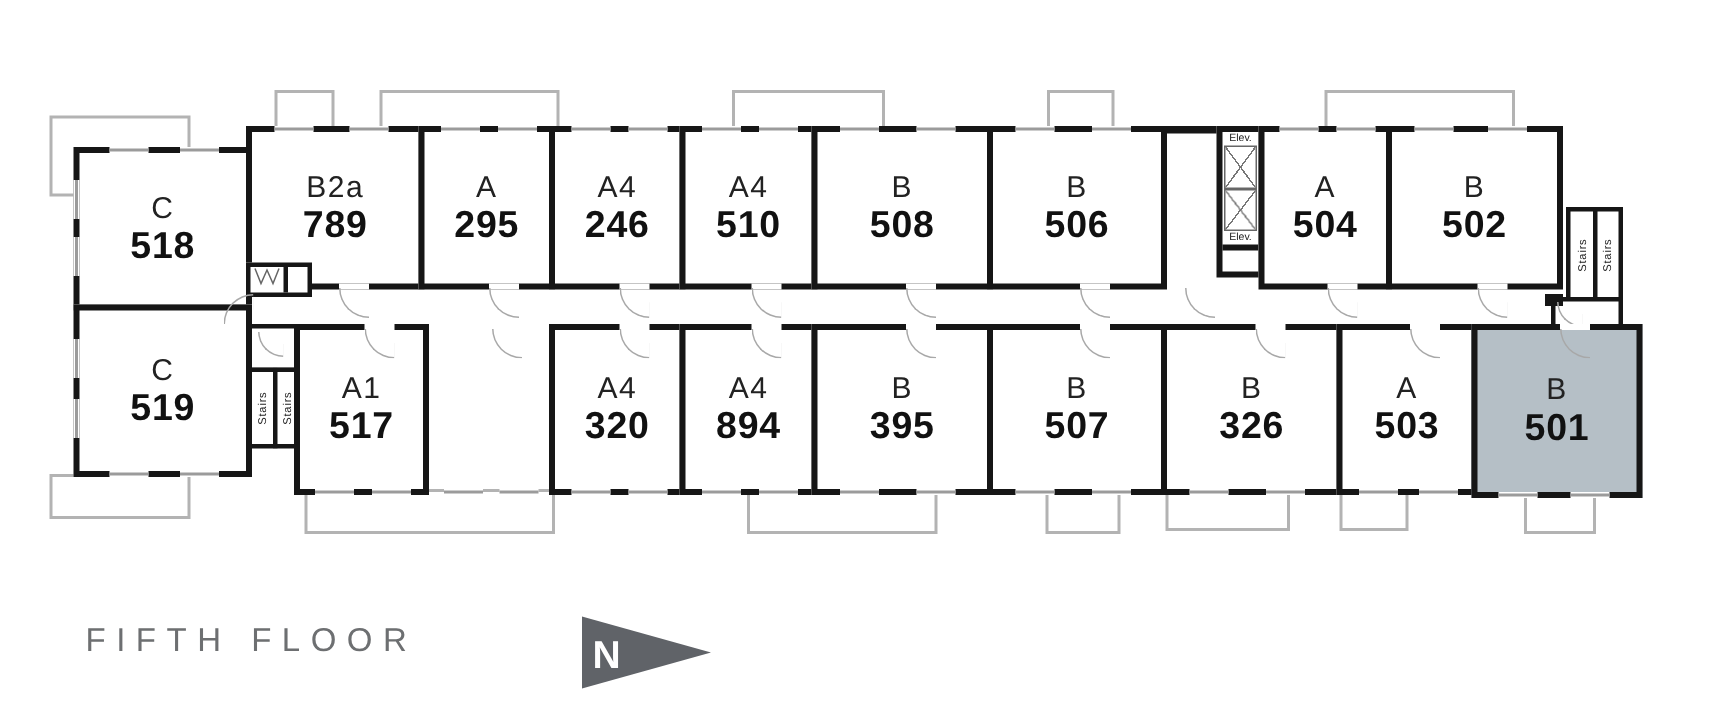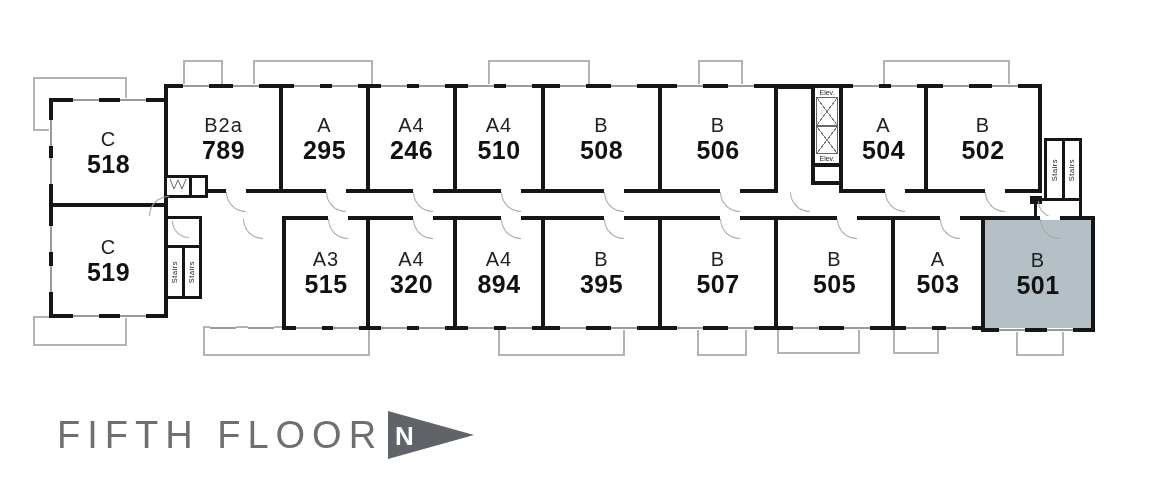--- a/index.html
+++ b/index.html
@@ -44,21 +44,21 @@
       linear-gradient(to bottom right,transparent 48.5%,#777 48.5%,#777 51.5%,transparent 51.5%);}
   .elev-foot{height:14px;border-top:4px solid #161616;}
 
   .vestibule{position:absolute;box-sizing:border-box;border:3px solid #161616;background:#fff;z-index:1;}
   .wallbar{position:absolute;background:#161616;z-index:1;}
   .closet{position:absolute;box-sizing:border-box;border:3px solid #161616;background:#fff;z-index:3;display:flex;}
   .closet .cell-l{flex:1.6;border-right:3px solid #161616;display:flex;align-items:flex-start;justify-content:center;}
   .closet .cell-r{flex:1;}
 
   
-  .title{position:absolute;left:57px;top:414px;font-size:38px;font-weight:300;
+  .title{position:absolute;left:57px;top:414px;font-size:22px;font-weight:300;
          letter-spacing:7px;color:#6d6f71;z-index:5;}
   .compass{position:absolute;left:386px;top:408px;z-index:5;}
 </style>
 </head>
 <body>
 
 <div class="canvas">
   <div class="fp" id="fp">
 
     <div class="balcony" style="left:33px;top:77px;width:94px;height:54px;"></div>
@@ -203,28 +203,28 @@
       <i class="door-gap" style="left: 985.36px; top: 189px;"></i>
       <i class="door-arc" style="left: 985.36px; top: 192px;"></i>
       <div class="unit" style="border-color: rgb(22, 22, 22); left: 49px; top: 203px; width: 119px; height: 115px;">
         <span class="u-type">C</span>
         <span class="u-num">519</span>
       </div>
       <i class="win-h" style="left: 72.8px; top: 314px;"></i>
       <i class="win-h" style="left: 120.4px; top: 314px;"></i>
       <i class="win-v" style="left: 49px; top: 226px;"></i>
       <i class="win-v" style="left: 49px; top: 266.25px;"></i>
+      <div class="unit" style="border-color: rgb(22, 22, 22); left: 196px; top: 216px; width: 90px; height: 114px;">
+        <span class="u-type">A1</span>
+        <span class="u-num">517</span>
+      </div>
       <i class="win-h" style="left: 210.4px; top: 326px;"></i>
       <i class="win-h" style="left: 248.2px; top: 326px;"></i>
       <i class="door-gap" style="left: 242.8px; top: 216px;"></i>
       <i class="door-arc" style="left: 242.8px; top: 219px;"></i>
-      <div class="unit" style="border-color: rgb(22, 22, 22); left: 282px; top: 216px; width: 88px; height: 114px;">
-        <span class="u-type">A3</span>
-        <span class="u-num">515</span>
-      </div>
       <i class="win-h" style="left: 296.08px; top: 326px;"></i>
       <i class="win-h" style="left: 333.04px; top: 326px;"></i>
       <i class="door-gap" style="left: 327.76px; top: 216px;"></i>
       <i class="door-arc" style="left: 327.76px; top: 219px;"></i>
       <div class="unit" style="border-color: rgb(22, 22, 22); left: 366px; top: 216px; width: 91px; height: 114px;">
         <span class="u-type">A4</span>
         <span class="u-num">320</span>
       </div>
       <i class="win-h" style="left: 380.56px; top: 326px;"></i>
       <i class="win-h" style="left: 418.78px; top: 326px;"></i>
@@ -249,21 +249,21 @@
       <div class="unit" style="border-color: rgb(22, 22, 22); left: 658px; top: 216px; width: 120px; height: 114px;">
         <span class="u-type">B</span>
         <span class="u-num">507</span>
       </div>
       <i class="win-h" style="left: 677.2px; top: 326px;"></i>
       <i class="win-h" style="left: 727.6px; top: 326px;"></i>
       <i class="door-gap" style="left: 720.4px; top: 216px;"></i>
       <i class="door-arc" style="left: 720.4px; top: 219px;"></i>
       <div class="unit" style="border-color: rgb(22, 22, 22); left: 774px; top: 216px; width: 121px; height: 114px;">
         <span class="u-type">B</span>
-        <span class="u-num">505</span>
+        <span class="u-num">326</span>
       </div>
       <i class="win-h" style="left: 793.36px; top: 326px;"></i>
       <i class="win-h" style="left: 844.18px; top: 326px;"></i>
       <i class="door-gap" style="left: 836.92px; top: 216px;"></i>
       <i class="door-arc" style="left: 836.92px; top: 219px;"></i>
       <div class="unit" style="border-color: rgb(22, 22, 22); left: 891px; top: 216px; width: 94px; height: 114px;">
         <span class="u-type">A</span>
         <span class="u-num">503</span>
       </div>
       <i class="win-h" style="left: 906.04px; top: 326px;"></i>

